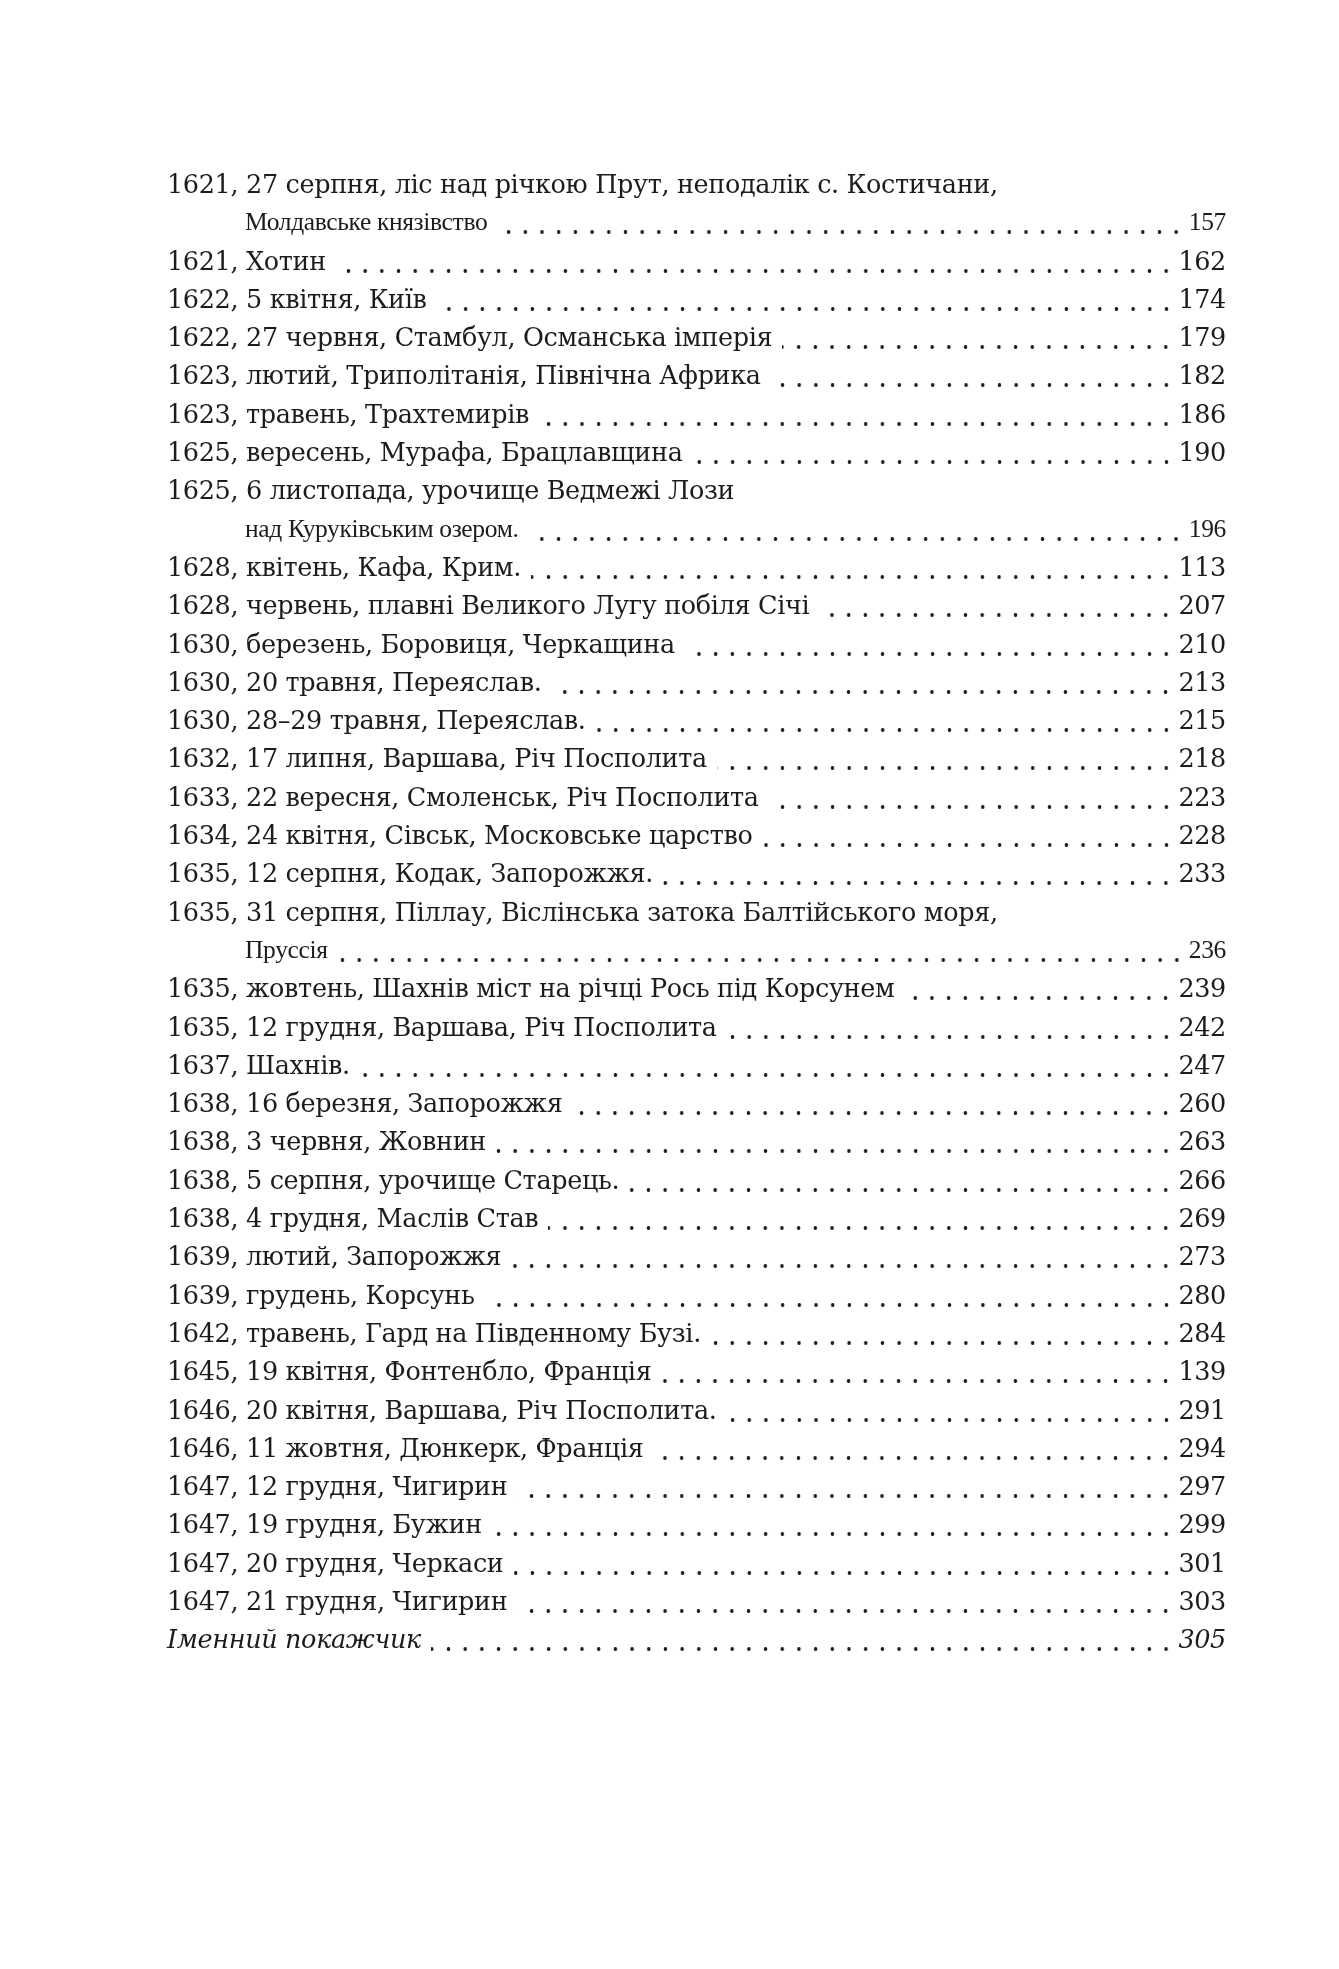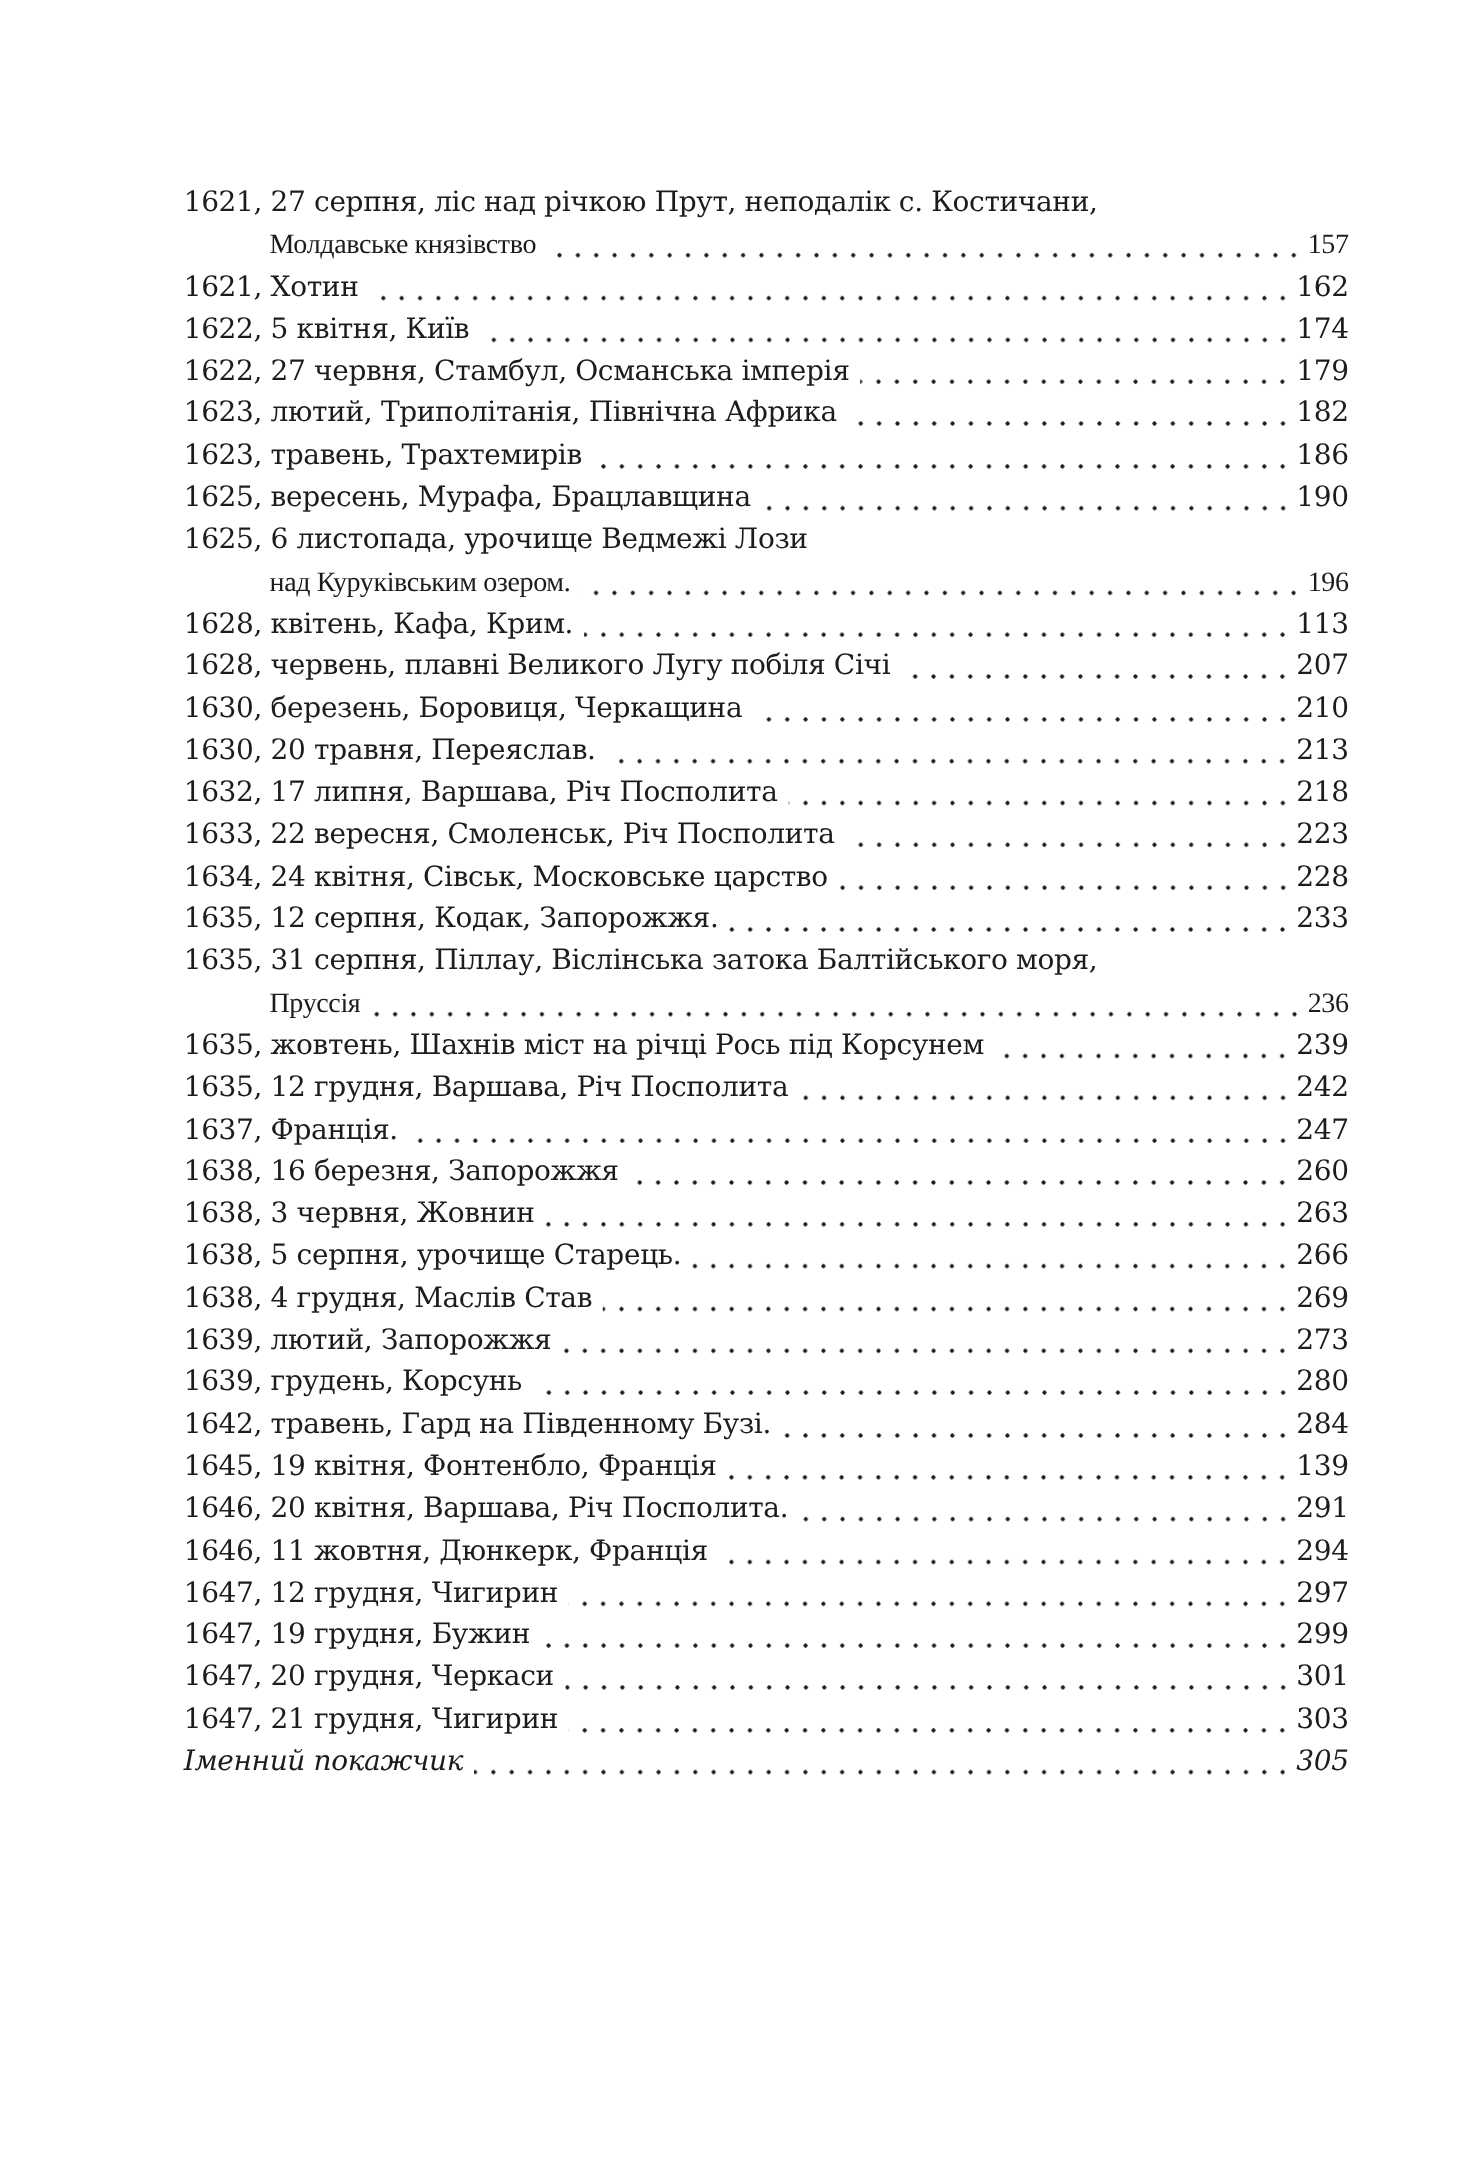--- a/index.html
+++ b/index.html
@@ -126,20 +126,27 @@
     </div>
     <div class="entry">
       <div class="line">
         <span class="text">1630, 20 травня, Переяслав.</span>
         <span class="leader"></span>
         <span class="page">213</span>
       </div>
     </div>
     <div class="entry">
       <div class="line">
+        <span class="text">1630, 28–29 травня, Переяслав.</span>
+        <span class="leader"></span>
+        <span class="page">215</span>
+      </div>
+    </div>
+    <div class="entry">
+      <div class="line">
         <span class="text">1632, 17 липня, Варшава, Річ Посполита</span>
         <span class="leader"></span>
         <span class="page">218</span>
       </div>
     </div>
     <div class="entry">
       <div class="line">
         <span class="text">1633, 22 вересня, Смоленськ, Річ Посполита</span>
         <span class="leader"></span>
         <span class="page">223</span>
@@ -178,21 +185,21 @@
     </div>
     <div class="entry">
       <div class="line">
         <span class="text">1635, 12 грудня, Варшава, Річ Посполита</span>
         <span class="leader"></span>
         <span class="page">242</span>
       </div>
     </div>
     <div class="entry">
       <div class="line">
-        <span class="text">1637, Франція.</span>
+        <span class="text">1637, Шахнів.</span>
         <span class="leader"></span>
         <span class="page">247</span>
       </div>
     </div>
     <div class="entry">
       <div class="line">
         <span class="text">1638, 16 березня, Запорожжя</span>
         <span class="leader"></span>
         <span class="page">260</span>
       </div>

